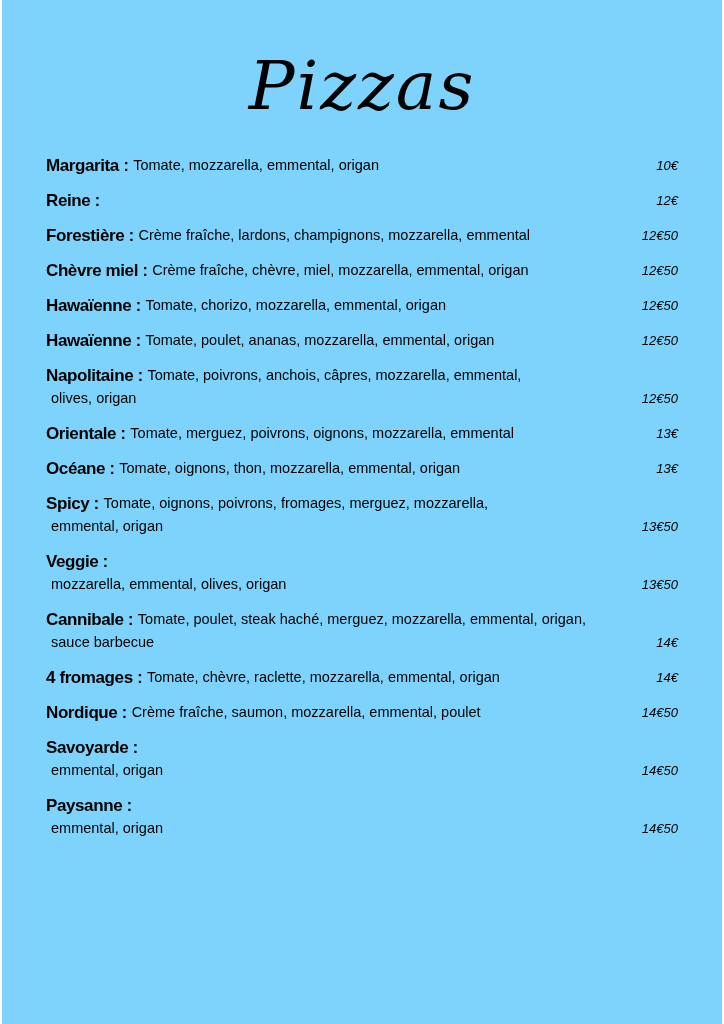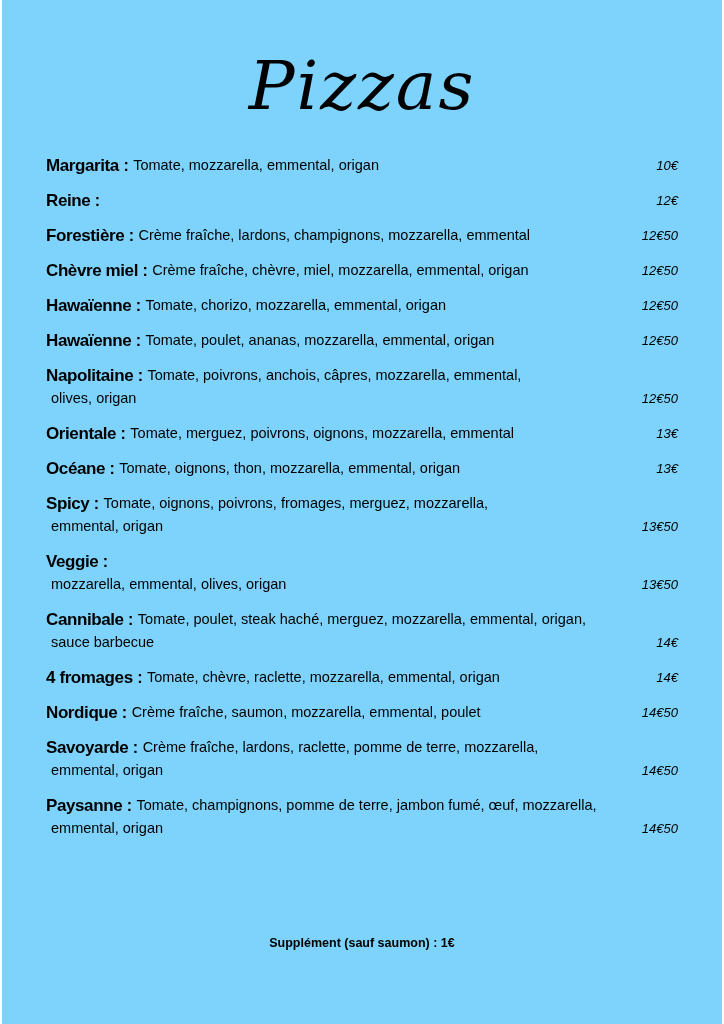--- a/index.html
+++ b/index.html
@@ -200,35 +200,32 @@
           <span class="name">Nordique</span>
           <span class="sep"> : </span>
           <span class="desc">Crème fraîche, saumon, mozzarella, emmental, poulet</span>
           <span class="price">14€50</span>
         </div>
       </div>
       <div class="item">
         <div class="line">
           <span class="name">Savoyarde</span>
           <span class="sep"> : </span>
-          <span class="desc">Crème fraîche, lardons, raclette, pomme de terre, mozzarella,</span>
         </div>
         <div class="line line2">
           <span class="desc-cont">emmental, origan</span>
           <span class="price">14€50</span>
         </div>
       </div>
       <div class="item">
         <div class="line">
           <span class="name">Paysanne</span>
           <span class="sep"> : </span>
-          <span class="desc">Tomate, champignons, pomme de terre, jambon fumé, œuf, mozzarella,</span>
         </div>
         <div class="line line2">
           <span class="desc-cont">emmental, origan</span>
           <span class="price">14€50</span>
         </div>
       </div>
     </div>
 
-  <div class="footer">Supplément (sauf saumon) : 1€</div>
 
 </div>
 
 </body></html>

